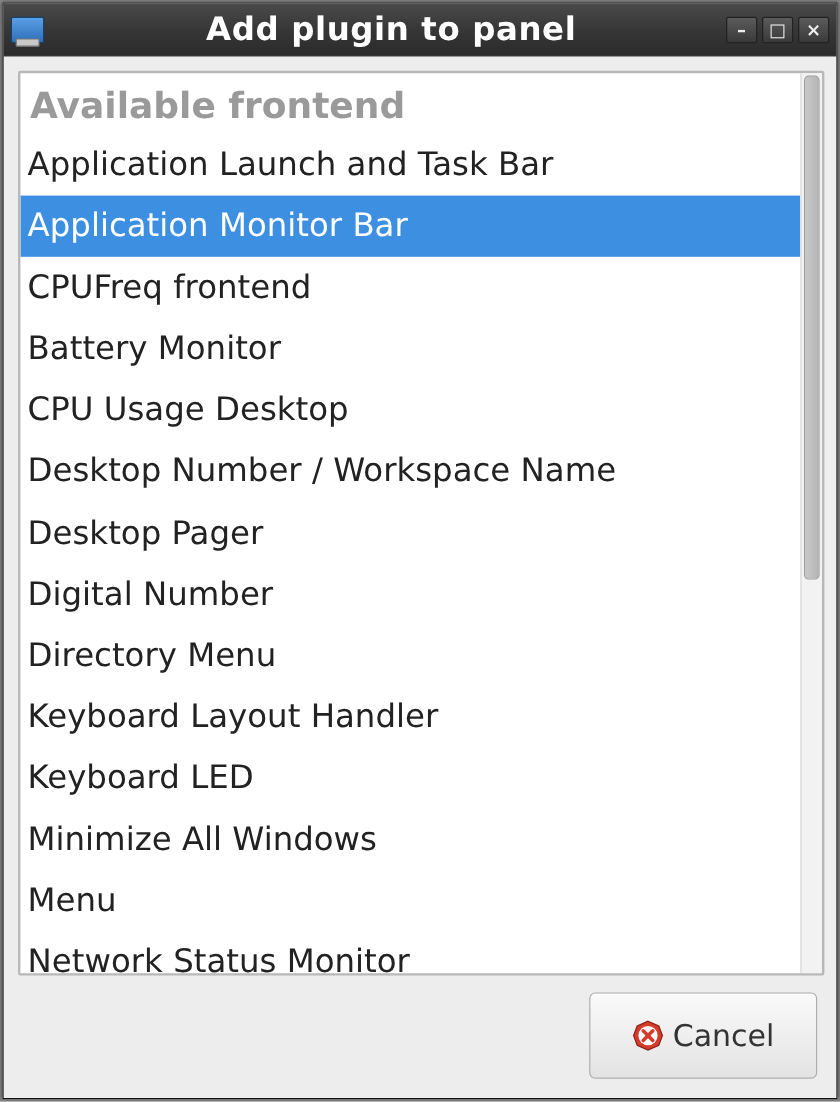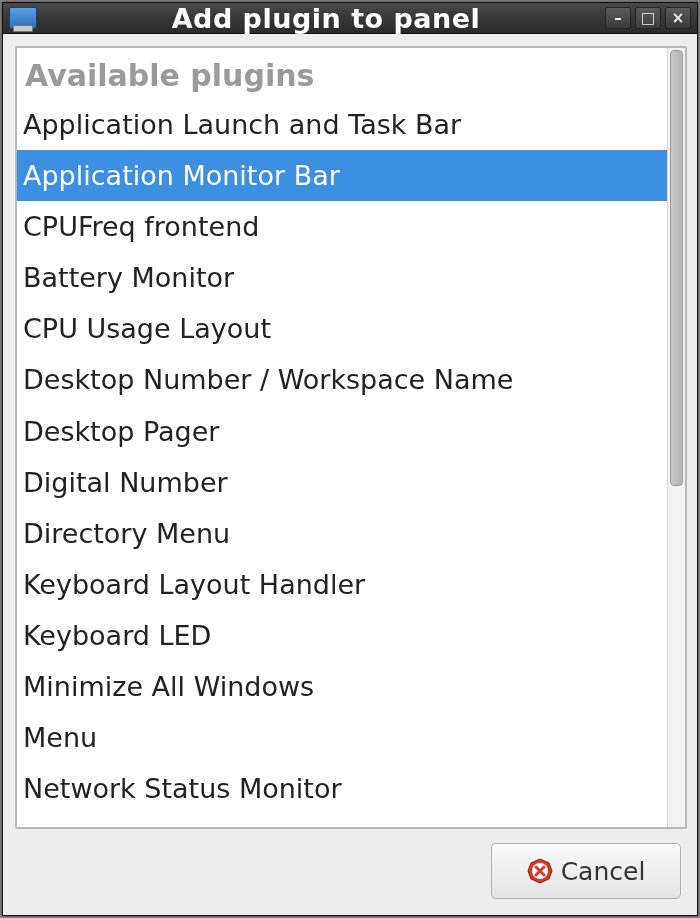--- a/index.html
+++ b/index.html
@@ -16,21 +16,21 @@
       margin: 2px;
       background: #ededed;
       border: 1px solid #111;
       display: flex;
       flex-direction: column;
       box-shadow: 0 0 4px rgba(0,0,0,0.5);
     }
     .titlebar {
       background: linear-gradient(to bottom, #4a4a4a 0%, #373737 50%, #2b2b2b 100%);
       color: #fff;
-      height: 31px;
+      height: 44px;
       display: flex;
       align-items: center;
       padding: 0 6px;
       border-bottom: 1px solid #111;
     }
     .title-icon {
       width: 28px;
       height: 22px;
       background: linear-gradient(to bottom, #5aa0e6 0%, #2d6eb8 100%);
       border: 1px solid #19406a;
@@ -128,21 +128,21 @@
       border-radius: 4px;
     }
     .button-row {
       display: flex;
       justify-content: flex-end;
       gap: 12px;
       padding: 14px 6px 6px 6px;
     }
     .dlg-btn {
       min-width: 190px;
-      height: 56px;
+      height: 72px;
       background: linear-gradient(to bottom, #fafafa, #e3e3e3);
       border: 1px solid #aeaeae;
       border-radius: 5px;
       display: flex;
       align-items: center;
       justify-content: center;
       gap: 8px;
       font-size: 25px;
       color: #333;
       cursor: pointer;
@@ -183,26 +183,26 @@
     <div class="win-controls">
       <div class="win-btn">–</div>
       <div class="win-btn">□</div>
       <div class="win-btn">×</div>
     </div>
   </div>
 
   <div class="content">
     <div class="list-frame">
       <div class="list-inner">
-        <div class="section-header">Available plugins</div>
+        <div class="section-header">Available frontend</div>
         <div class="plugin-row"><span>Application Launch and Task Bar</span></div>
         <div class="plugin-row selected"><span>Application Monitor Bar</span></div>
         <div class="plugin-row"><span>CPUFreq frontend</span></div>
         <div class="plugin-row"><span>Battery Monitor</span></div>
-        <div class="plugin-row"><span>CPU Usage Layout</span></div>
+        <div class="plugin-row"><span>CPU Usage Desktop</span></div>
         <div class="plugin-row"><span>Desktop Number / Workspace Name</span></div>
         <div class="plugin-row"><span>Desktop Pager</span></div>
         <div class="plugin-row"><span>Digital Number</span></div>
         <div class="plugin-row"><span>Directory Menu</span></div>
         <div class="plugin-row"><span>Keyboard Layout Handler</span></div>
         <div class="plugin-row"><span>Keyboard LED</span></div>
         <div class="plugin-row"><span>Minimize All Windows</span></div>
         <div class="plugin-row"><span>Menu</span></div>
         <div class="plugin-row"><span>Network Status Monitor</span></div>
       </div>

